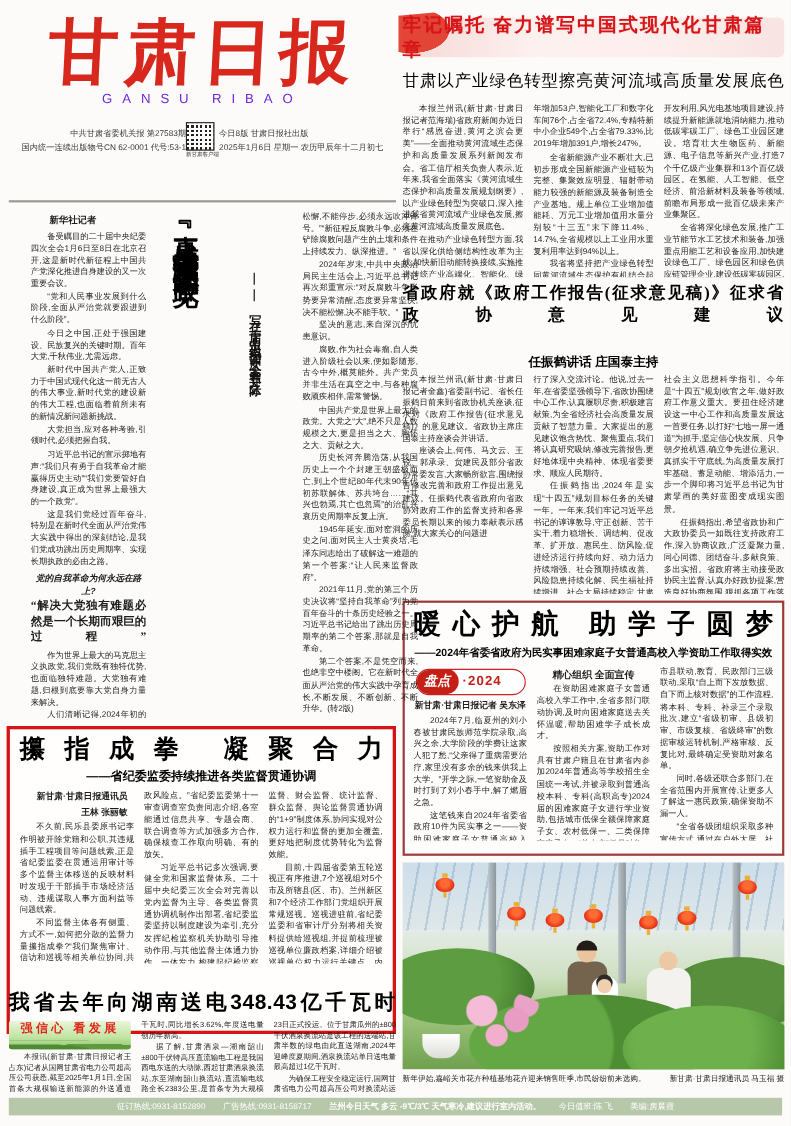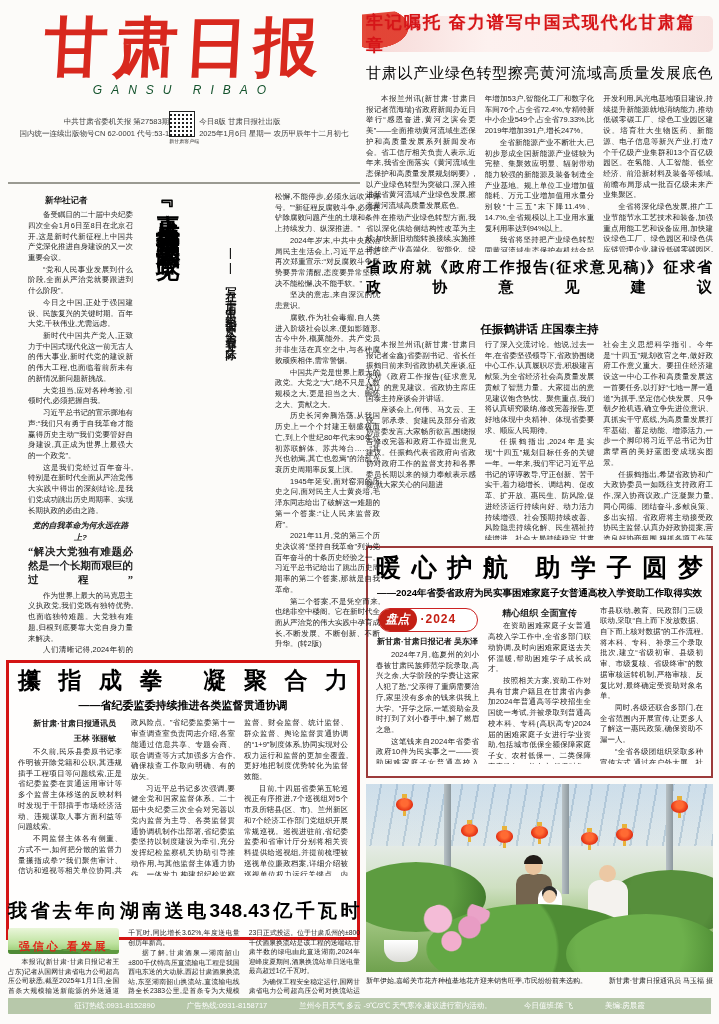--- a/index.html
+++ b/index.html
@@ -3,21 +3,21 @@
 <meta charset="utf-8">
 <style>
   html,body{margin:0;padding:0;background:#e8e6e2;}
   *{box-sizing:border-box;}
   body{font-family:"Liberation Sans",sans-serif;}
   #page{position:relative;width:719px;height:1024px;margin:0 auto;background:#fcfbf9;overflow:hidden;color:#222;}
 
   
   #masthead{position:absolute;left:8px;top:6px;width:352px;height:178px;border-bottom:2px solid #9a9a92;}
   #mast-title{margin-top:8px;text-align:center;font-family:"Liberation Serif",serif;font-weight:bold;font-size:64px;line-height:1.05;color:#d8281e;letter-spacing:6px;transform:skewX(-3deg);}
-  #mast-roman{text-align:center;font-size:12px;letter-spacing:9px;color:#14532d;margin-top:2px;font-style:italic;}
+  #mast-roman{text-align:center;font-size:12px;letter-spacing:9px;color:#6d28d9;margin-top:2px;}
   #mast-info{display:flex;justify-content:center;align-items:center;margin-top:14px;font-size:7.5px;color:#3a3a3a;line-height:1.7;}
   #mast-info .blk{white-space:nowrap;}
   .qr{width:26px;height:26px;background-image:repeating-linear-gradient(0deg,#111 0 2px,#fff 2px 4px),repeating-linear-gradient(90deg,#111 0 2px,#fff 2px 4px);background-blend-mode:screen;border:1px solid #222;}
   .qr-cap{font-size:5px;text-align:center;color:#333;}
 
   
   #banner{position:absolute;left:366px;top:16px;width:347px;height:36px;background:linear-gradient(90deg,#f6d8d6 0%,#fdf1ef 35%,#fceeec 70%,#f8e4e2 100%);border-radius:5px;display:flex;align-items:center;justify-content:center;}
   #banner .flag{position:absolute;left:-4px;top:-6px;width:56px;height:44px;background:radial-gradient(ellipse at 20% 40%,#e03424 0 55%,transparent 56%);clip-path:polygon(0 10%,85% 0,100% 45%,70% 100%,0 90%);opacity:.9;}
   #banner .txt{position:relative;font-weight:bold;font-size:17px;color:#d61518;letter-spacing:2px;text-shadow:0 0 1px rgba(214,21,24,.3);}
 
@@ -81,27 +81,27 @@
   #red-head{font-family:"Liberation Serif",serif;font-weight:bold;font-size:23px;color:#000;text-align:justify;text-align-last:justify;line-height:1.15;}
   #red-sub{font-size:11px;margin-top:4px;}
   #red-cols{margin-top:5px;height:158px;}
   .byline2{font-size:8px;font-weight:bold;text-align:right;text-indent:0 !important;margin:0 6px 3px 0;}
 
   
   #power{position:absolute;left:8px;top:898px;width:352px;}
   #power-head{font-weight:bold;font-size:19px;color:#000;text-align:justify;text-align-last:justify;letter-spacing:.5px;}
   #power-cols{margin-top:4px;height:66px;}
   #power-cols .col{font-size:6.8px;line-height:1.4;}
-  .green-banner{position:relative;height:26px;margin-bottom:3px;border-radius:3px;background:linear-gradient(180deg,#eaf6da 0%,#bfe3a0 60%,#8fc468 100%);overflow:hidden;display:flex;align-items:flex-end;justify-content:center;}
+  .green-banner{position:relative;height:26px;margin-bottom:3px;border-radius:3px;background:linear-gradient(180deg,#eaf6da 0%,#bfe3a0 60%,#8fc468 100%);overflow:hidden;display:flex;align-items:flex-start;justify-content:center;}
   .green-banner::before{content:"";position:absolute;left:0;bottom:0;width:100%;height:8px;background:radial-gradient(ellipse at 20% 100%,#4e8a36 0 40%,transparent 41%),radial-gradient(ellipse at 70% 100%,#5e9a40 0 45%,transparent 46%);}
   .green-banner span{position:relative;font-weight:bold;font-size:11px;color:#e02418;letter-spacing:3px;}
 
   
-  #footer{position:absolute;left:8px;top:998px;width:703px;height:16px;background:#b7c8aa;color:#fff;display:flex;align-items:center;justify-content:center;gap:32px;font-size:7.5px;white-space:nowrap;}
-  #footer b{font-weight:normal;color:#fff;}
+  #footer{position:absolute;left:8px;top:998px;width:703px;height:16px;background:#b7c8aa;color:#fff;display:flex;align-items:center;justify-content:center;gap:16px;font-size:7.5px;white-space:nowrap;}
+  #footer b{font-weight:bold;color:#fff;}
 </style>
 </head>
 <body>
 
 <div id="page">
 
   <div id="masthead">
     <div id="mast-title">甘肃日报</div>
     <div id="mast-roman">GANSU RIBAO</div>
     <div id="mast-info">

